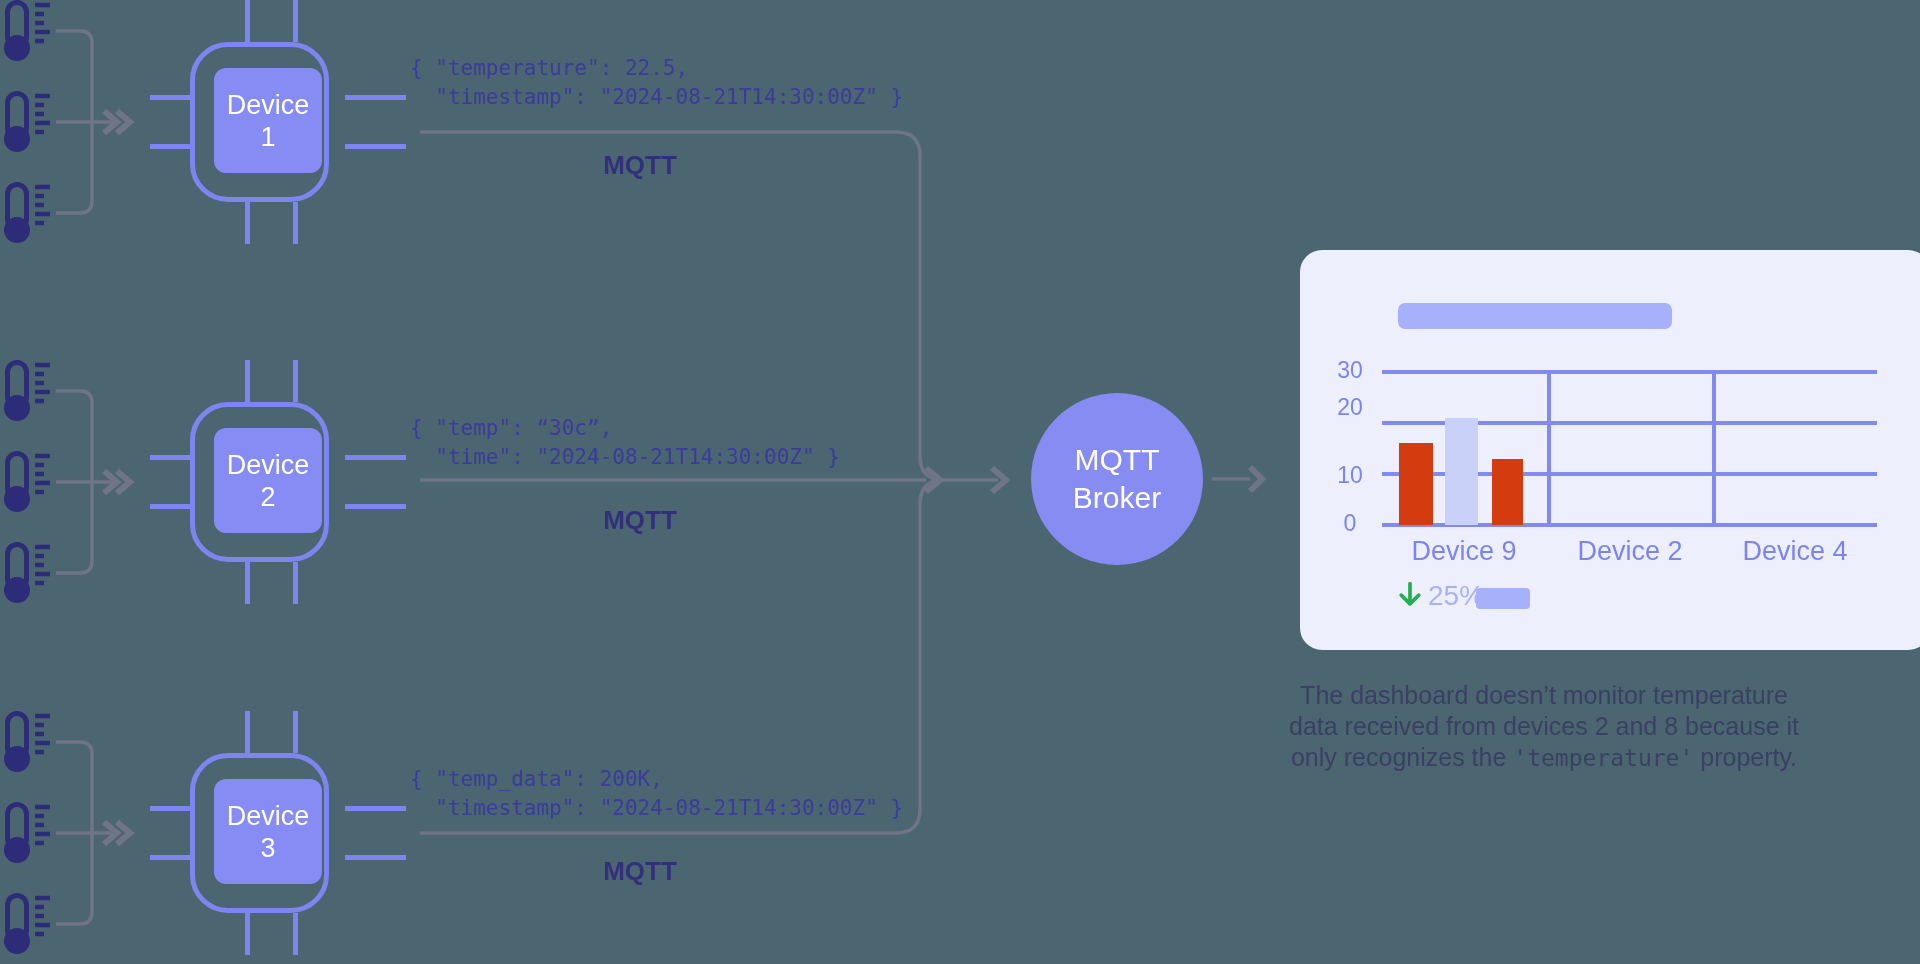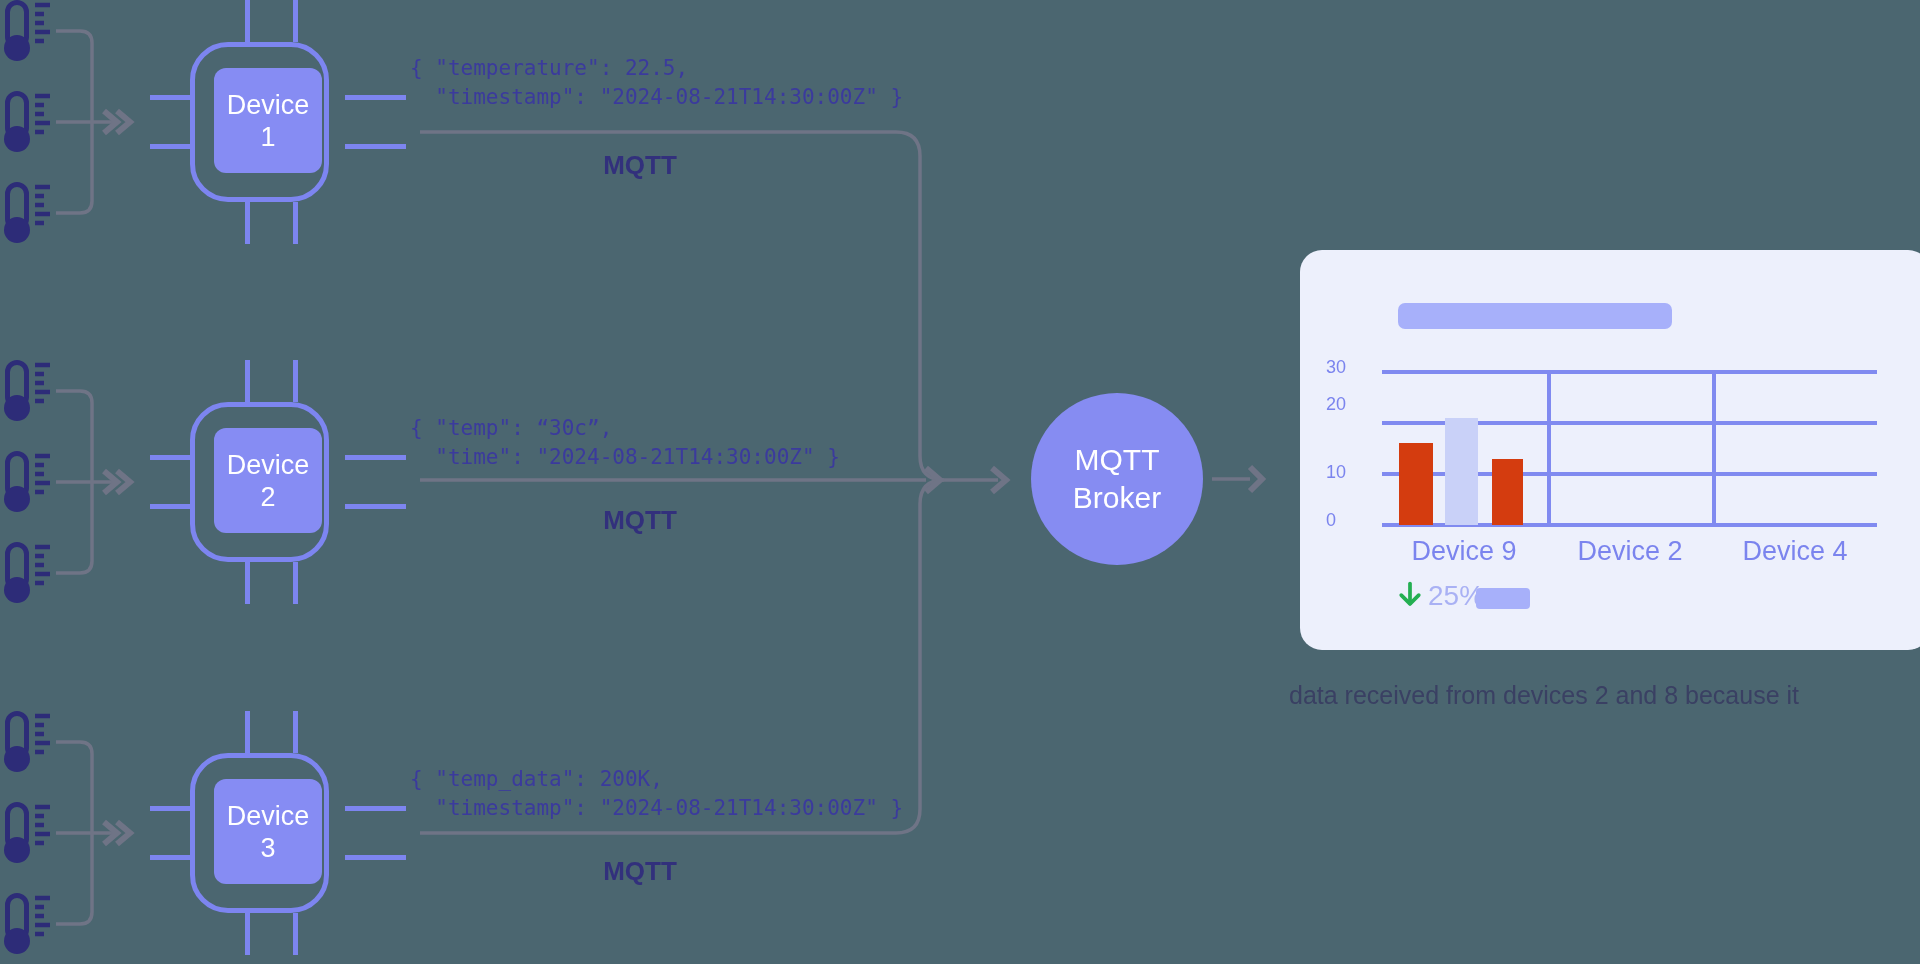--- a/index.html
+++ b/index.html
@@ -29,21 +29,21 @@
         font-size:26px;color:var(--mqtt_label);z-index:2;}
   .broker{position:absolute;left:1031px;top:393px;width:172px;height:172px;border-radius:50%;
         background:var(--broker_fill);display:flex;flex-direction:column;align-items:center;
         justify-content:center;color:#fff;font-size:30px;line-height:38px;z-index:3;}
   .card{position:absolute;left:1300px;top:250px;width:630px;height:400px;border-radius:22px;
         background:var(--card_bg);z-index:3;}
   .title-ph{position:absolute;left:98px;top:53px;width:274px;height:26px;border-radius:7px;
         background:var(--placeholder);}
   .grid-h{position:absolute;left:82px;width:495px;height:4px;background:var(--grid);}
   .grid-v{position:absolute;top:120px;width:4px;height:157px;background:var(--grid);}
-  .ytick{position:absolute;width:48px;right:556px;text-align:left;font-size:18px;
+  .ytick{position:absolute;width:48px;right:556px;text-align:center;font-size:23px;
         color:var(--axis_label);}
   .xlabel{position:absolute;top:286px;width:140px;text-align:center;font-size:27px;
         color:var(--axis_label);}
   .bar{position:absolute;}
   .legend-pct{position:absolute;left:128px;top:330px;font-size:28px;color:var(--legend_label);}
   .legend-ph{position:absolute;left:176px;top:338px;width:54px;height:21px;border-radius:4px;
         background:var(--placeholder);}
   .legend-arrow{position:absolute;left:96px;top:330px;}
   .caption{position:absolute;left:1264px;top:680px;width:560px;text-align:center;font-size:25px;
         line-height:31px;color:var(--caption_text);z-index:2;}
@@ -214,16 +214,18 @@
       <g stroke="var(--legend_green)" stroke-width="3.2" fill="none" stroke-linecap="round" stroke-linejoin="round">
         <path d="M 12 3 V 20"></path>
           <path d="M 4.5 13 L 12 20.5 L 19.5 13"></path>
       </g>
     </svg>
     <div class="legend-pct">25%</div>
     <div class="legend-ph"></div>
   </div>
 
   <div class="caption">
+    <div>The dashboard doesn’t monitor temperature</div>
     <div>data received from devices 2 and 8 because it</div>
+    <div><span>only recognizes the </span><span class="code">'temperature'</span><span> property.</span></div>
   </div>
 
 </div>
 
 </body></html>

